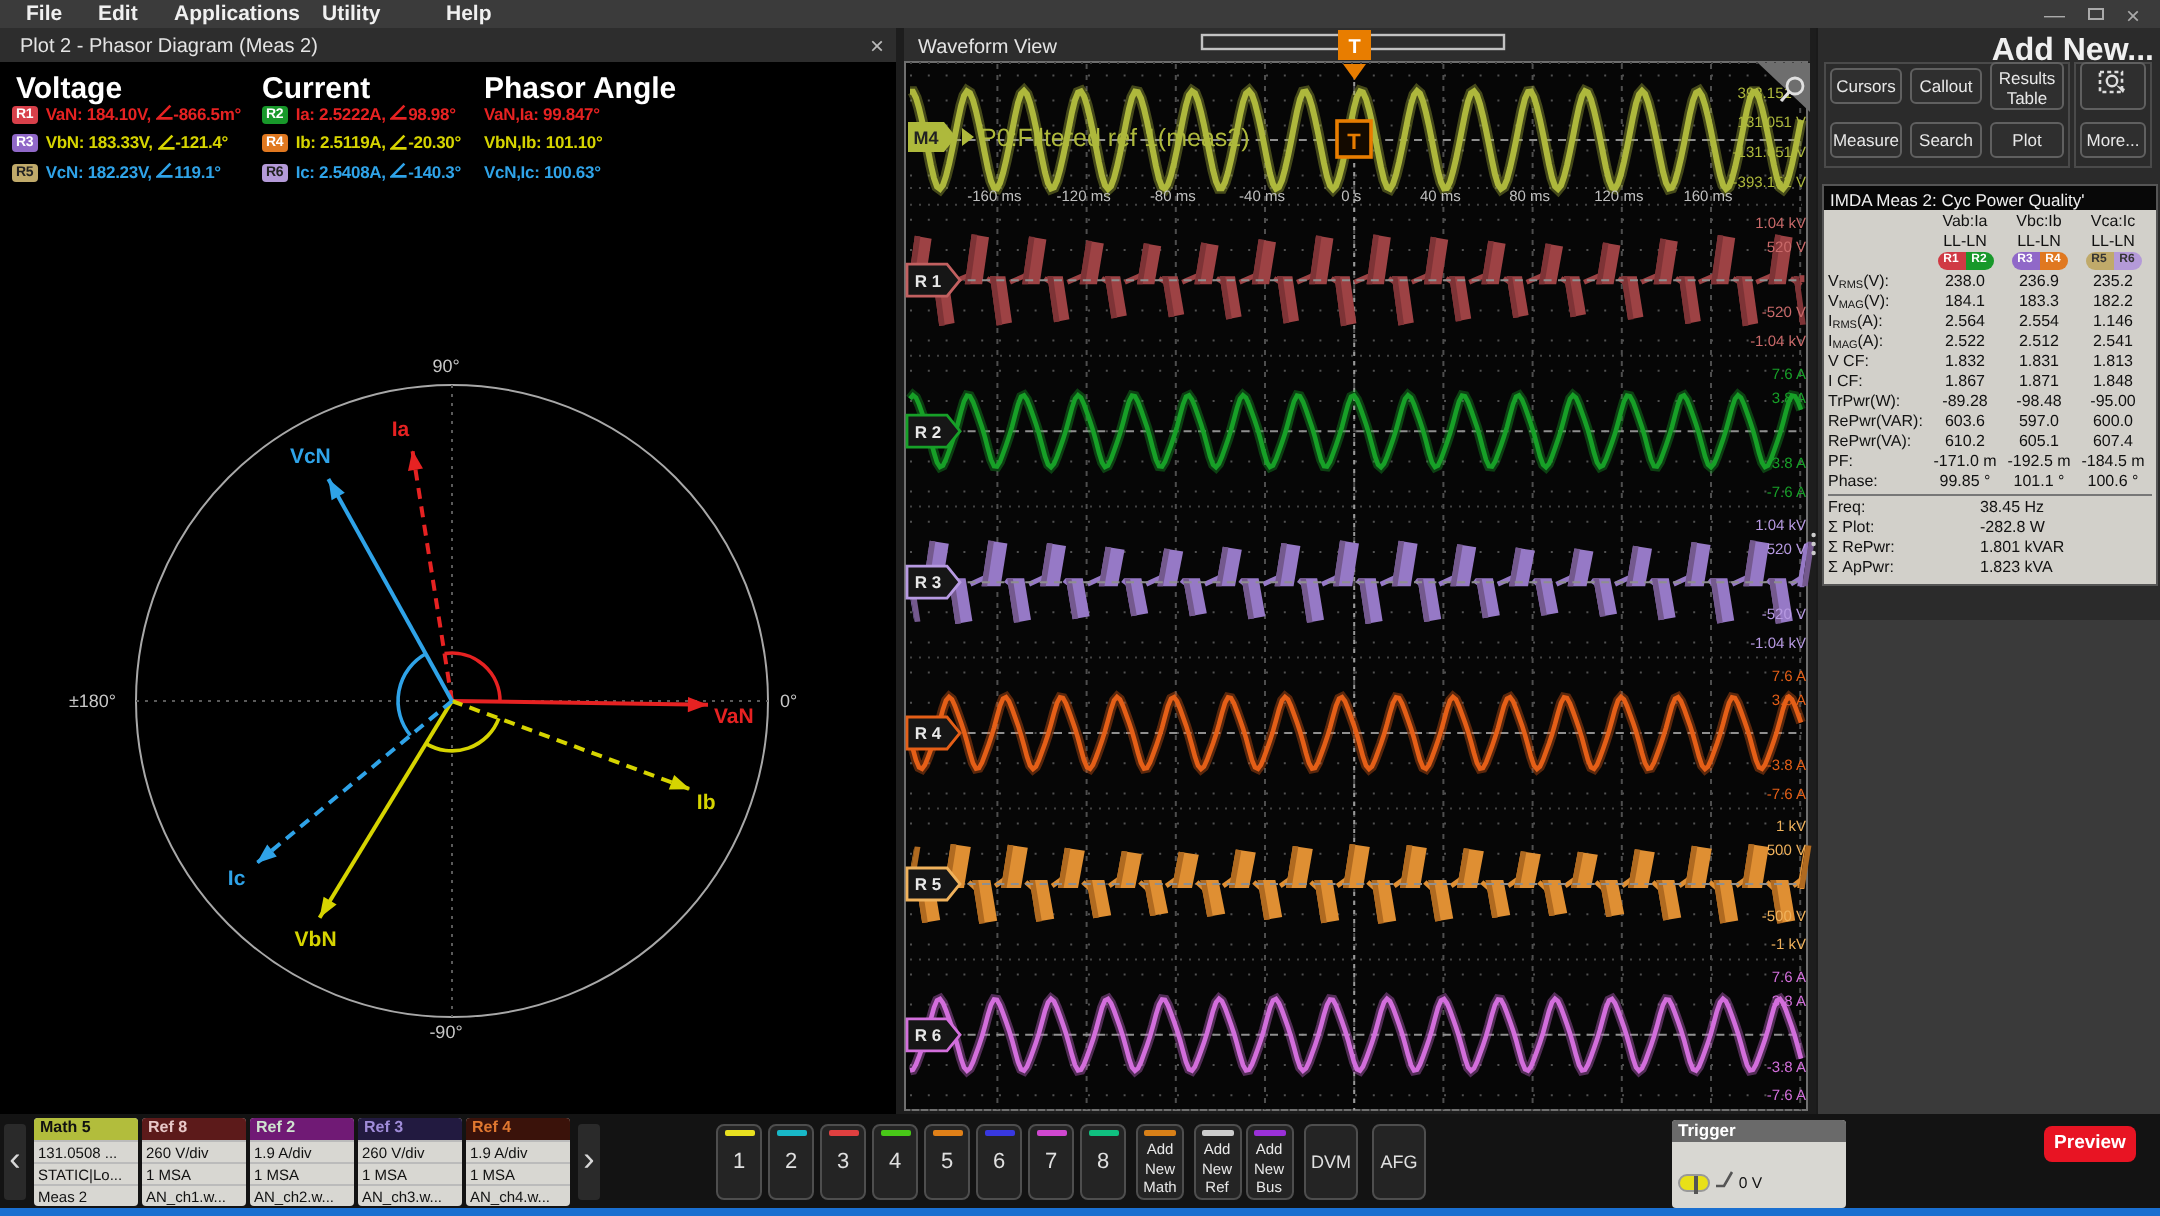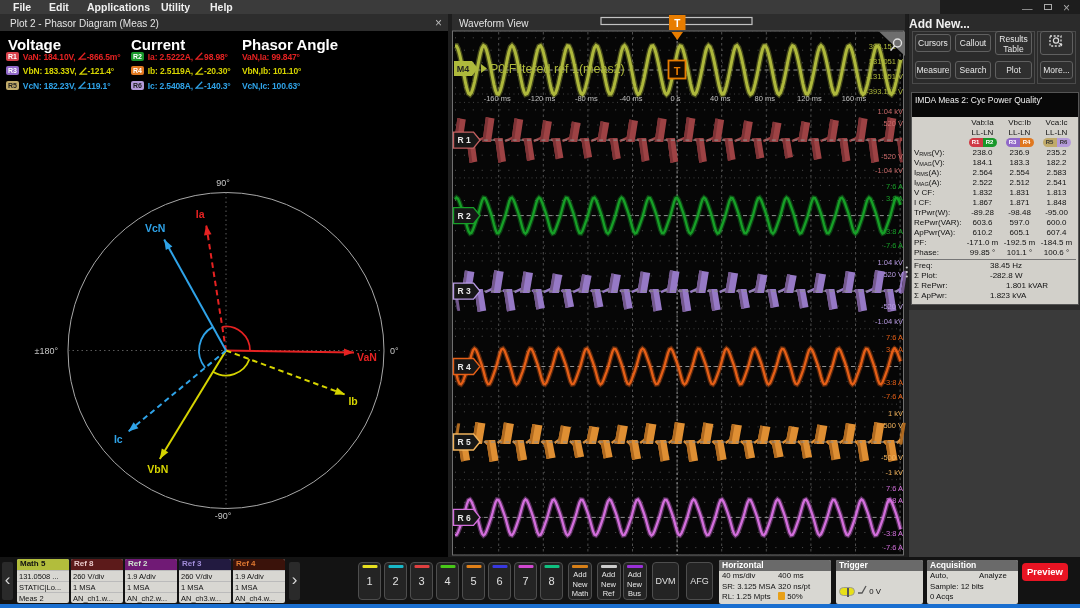--- a/index.html
+++ b/index.html
@@ -1,35 +1,35 @@
 <!DOCTYPE html>
 <html><head><meta charset="utf-8"><style>
 *{margin:0;padding:0;box-sizing:border-box}
 html,body{width:1080px;height:608px;overflow:hidden}
 body{background:#1d1d1d;font-family:"Liberation Sans",sans-serif;position:relative}
-#menubar{position:absolute;left:0;top:0;width:940px;height:14px;background:#3b3b3b}
+#menubar{position:absolute;left:0;top:0;width:1080px;height:14px;background:#3b3b3b}
 #menubar span{position:absolute;top:1px;font-size:10.5px;font-weight:bold;color:#f0f0f0}
 #leftpanel{position:absolute;left:0;top:14px;width:448px;height:543px;background:#000}
 #lefttitle{position:absolute;left:0;top:0;width:448px;height:17px;background:#2d2d2d;color:#e4e4e4;font-size:10px}
 #lefttitle span{position:absolute;left:10px;top:4px}
 #lefttitle .x{left:auto;right:6px;top:2px;color:#bbb;font-size:12px}
 .lhead{position:absolute;top:22px;font-size:15px;font-weight:bold;color:#fff}
 .lrow{position:absolute;left:0;width:448px;font-size:8.5px;font-weight:bold;letter-spacing:-0.15px;white-space:nowrap}
 .lrow .c1{position:absolute;left:6px}
 .lrow .c2{position:absolute;left:131px}
 .lrow .c3{position:absolute;left:242px}
 .lb{display:inline-block;font-size:7px;font-weight:bold;padding:1px 2px;border-radius:2px;margin-right:2px;vertical-align:1px}
 .ang{vertical-align:-0.5px}
 #rightpanel{position:absolute;left:908px;top:14px;width:172px;height:543px;background:#2b2b2b;border-left:1px solid #1a1a1a}
-#addnew{position:absolute;left:0;top:3px;width:168px;text-align:left;font-size:12px;font-weight:bold;color:#f0f0f0}
+#addnew{position:absolute;left:0;top:3px;width:168px;text-align:right;font-size:16px;font-weight:bold;color:#f0f0f0}
 .anframe{position:absolute;border:1px solid #4a4a4a}
 .rb{position:absolute;height:18px;background:#2f2f2f;border:1px solid #606060;border-radius:3px;color:#e8e8e8;font-size:8.5px;font-family:"Liberation Sans",sans-serif;padding:0}
 #rlower{position:absolute;left:0;top:296px;width:172px;height:247px;background:#3a3a3a}
 #meastable{position:absolute;left:2px;top:78px;width:168px;background:#d2d0ca;font-size:8px;color:#111;padding-bottom:3px;border:1px solid #555}
-#meastitle{background:#080808;color:#f0f0f0;font-size:8.5px;padding:2px 0 12px 3px;white-space:nowrap}
+#meastitle{background:#080808;color:#f0f0f0;font-size:8.5px;padding:2px 0 0 3px;white-space:nowrap}
 .mrow{position:relative;height:10px;line-height:10px;white-space:nowrap}
 .ml{display:inline-block;width:52px;padding-left:2px}
 .mv{display:inline-block;width:37px;text-align:center}
 .mrow sub{font-size:5.5px;vertical-align:-1px}
 .msep{border-top:1px solid #777;margin:1px 2px}
 .pill{display:inline-block;height:9px;line-height:9px;border-radius:4.5px;overflow:hidden;font-size:6px;font-weight:bold}
 .pill span{display:inline-block;width:14px;height:9px}
 #bottombar{position:absolute;left:0;top:557px;width:1080px;height:47px;background:#131313}
 .scr{position:absolute;top:5px;width:11px;height:38px;color:#d8d8d8;font-size:17px;line-height:36px;text-align:center;background:#2a2a2a;border-radius:2px}
 .bbadge{position:absolute;top:2px;width:52px;height:44px;background:#d8d7d2;border-radius:2px;overflow:hidden}
@@ -45,21 +45,21 @@
 #preview{position:absolute;left:1022px;top:6px;width:46px;height:18px;background:#e81423;border-radius:4px;color:#fff;font-size:9.5px;font-weight:bold;text-align:center;line-height:18px}
 #blueline{position:absolute;left:0;top:604px;width:1080px;height:4px;background:#1a6fd0}
 </style></head>
 <body>
 
 <div id="menubar">
   <span style="left:13px">File</span>
     <span style="left:49px">Edit</span>
     <span style="left:87px">Applications</span>
     <span style="left:161px">Utility</span>
-    <span style="left:210px">Help</span>
+    <span style="left:223px">Help</span>
   <span style="left:1022px;top:2px;color:#aaa;font-weight:normal">—</span>
   <span style="left:1044px;top:4px;width:8px;height:6px;border:1px solid #aaa;display:inline-block"></span>
   <span style="left:1063px;top:1px;color:#aaa;font-weight:normal;font-size:12px">×</span>
 </div>
 
 <div id="leftpanel">
   <div id="lefttitle">
       <span>Plot 2 - Phasor Diagram (Meas 2)</span>
       <span class="x">×</span>
     </div>
@@ -590,33 +590,33 @@
   <button class="rb" style="left:86px;top:47px;width:37px">Plot</button>
   <button class="rb" style="left:131px;top:47px;width:33px">More...</button>
   <div id="rlower"></div>
   <div id="meastable">
     <div id="meastitle">IMDA Meas 2: Cyc Power Quality'</div>
     <div class="mrow" style="margin-top:1px"><span class="ml"></span><span class="mv">Vab:Ia</span><span class="mv">Vbc:Ib</span><span class="mv">Vca:Ic</span></div>
     <div class="mrow"><span class="ml"></span><span class="mv">LL-LN</span><span class="mv">LL-LN</span><span class="mv">LL-LN</span></div>
     <div class="mrow"><span class="ml"></span><span class="mv"><span class="pill"><span style="background:#d03a44;color:#fff">R1</span><span style="background:#18982a;color:#fff">R2</span></span></span><span class="mv"><span class="pill"><span style="background:#9068c8;color:#fff">R3</span><span style="background:#e07820;color:#fff">R4</span></span></span><span class="mv"><span class="pill"><span style="background:#c0aa6a;color:#333">R5</span><span style="background:#b49ad8;color:#333">R6</span></span></span></div>
     <div class="mrow"><span class="ml">V<sub>RMS</sub>(V):</span><span class="mv">238.0</span><span class="mv">236.9</span><span class="mv">235.2</span></div>
       <div class="mrow"><span class="ml">V<sub>MAG</sub>(V):</span><span class="mv">184.1</span><span class="mv">183.3</span><span class="mv">182.2</span></div>
-      <div class="mrow"><span class="ml">I<sub>RMS</sub>(A):</span><span class="mv">2.564</span><span class="mv">2.554</span><span class="mv">2.583</span></div>
+      <div class="mrow"><span class="ml">I<sub>RMS</sub>(A):</span><span class="mv">2.564</span><span class="mv">2.554</span><span class="mv">1.146</span></div>
       <div class="mrow"><span class="ml">I<sub>MAG</sub>(A):</span><span class="mv">2.522</span><span class="mv">2.512</span><span class="mv">2.541</span></div>
       <div class="mrow"><span class="ml">V CF:</span><span class="mv">1.832</span><span class="mv">1.831</span><span class="mv">1.813</span></div>
       <div class="mrow"><span class="ml">I CF:</span><span class="mv">1.867</span><span class="mv">1.871</span><span class="mv">1.848</span></div>
       <div class="mrow"><span class="ml">TrPwr(W):</span><span class="mv">-89.28</span><span class="mv">-98.48</span><span class="mv">-95.00</span></div>
       <div class="mrow"><span class="ml">RePwr(VAR):</span><span class="mv">603.6</span><span class="mv">597.0</span><span class="mv">600.0</span></div>
-      <div class="mrow"><span class="ml">ApPwr(VA):</span><span class="mv">610.2</span><span class="mv">605.1</span><span class="mv">607.4</span></div>
+      <div class="mrow"><span class="ml">RePwr(VA):</span><span class="mv">610.2</span><span class="mv">605.1</span><span class="mv">607.4</span></div>
       <div class="mrow"><span class="ml">PF:</span><span class="mv">-171.0 m</span><span class="mv">-192.5 m</span><span class="mv">-184.5 m</span></div>
       <div class="mrow"><span class="ml">Phase:</span><span class="mv">99.85 °</span><span class="mv">101.1 °</span><span class="mv">100.6 °</span></div>
     <div class="msep"></div>
     <div class="mrow"><span class="ml" style="width:70px">Freq:</span><span style="margin-left:8px">38.45 Hz</span></div>
       <div class="mrow"><span class="ml" style="width:70px">Σ Plot:</span><span style="margin-left:8px">-282.8 W</span></div>
-      <div class="mrow"><span class="ml" style="width:70px">Σ RePwr:</span><span style="margin-left:24px">1.801 kVAR</span></div>
+      <div class="mrow"><span class="ml" style="width:70px">Σ RePwr:</span><span style="margin-left:8px">1.801 kVAR</span></div>
       <div class="mrow"><span class="ml" style="width:70px">Σ ApPwr:</span><span style="margin-left:8px">1.823 kVA</span></div>
   </div>
 </div>
 
 <div id="bottombar">
   <div class="scr" style="left:2px">‹</div>
   <div class="bbadge" style="left:17px">
       <div class="bh" style="background:#b2bd3c;color:#111">Math 5</div>
       <div class="bl">131.0508 ...</div>
       <div class="bl">STATIC|Lo...</div>
@@ -691,32 +691,20 @@
       <div class="chline" style="background:#9a30d8;width:16px"></div>
       <div class="abtxt">Add<br>New<br>Bus</div>
     </div>
   <div class="chbtn" style="left:652px;width:27px">
       <div class="chnum" style="font-size:9px">DVM</div>
     </div>
   <div class="chbtn" style="left:686px;width:27px">
       <div class="chnum" style="font-size:9px">AFG</div>
     </div>
 
-<div class="bpanel" style="left:719px;width:112px">
- <div class="bph">Horizontal</div>
- <div class="bpl"><span>40 ms/div</span><span style="position:absolute;left:59px">400 ms</span></div>
- <div class="bpl"><span>SR: 3.125 MSA</span><span style="position:absolute;left:59px">320 ns/pt</span></div>
- <div class="bpl"><span>RL: 1.25 Mpts</span><span style="position:absolute;left:59px"><span style="display:inline-block;width:7px;height:8px;background:#e8a018;border-radius:1px;vertical-align:-1px"></span> 50%</span></div>
-</div>
 <div class="bpanel" style="left:836px;width:87px">
  <div class="bph">Trigger</div>
  <div class="bpl" style="padding-top:14px"><span style="display:inline-block;width:16px;height:9px;background:#e8e018;border:1px solid #999;border-radius:4.5px;position:relative;vertical-align:-2px"><span style="position:absolute;left:7px;top:0;width:1.5px;height:9px;background:#555"></span></span>&nbsp;<svg width="10" height="9" viewBox="0 0 10 9">
           <path d="M1 8 L5 8 L9 1" fill="none" stroke="#555" stroke-width="1.3"></path>
         </svg> 0 V</div>
 </div>
-<div class="bpanel" style="left:927px;width:91px">
- <div class="bph">Acquisition</div>
- <div class="bpl"><span>Auto,</span><span style="position:absolute;left:52px">Analyze</span></div>
- <div class="bpl">Sample: 12 bits</div>
- <div class="bpl">0 Acqs</div>
-</div>
   <div id="preview">Preview</div>
 </div>
 <div id="blueline"></div>
 </body></html>

